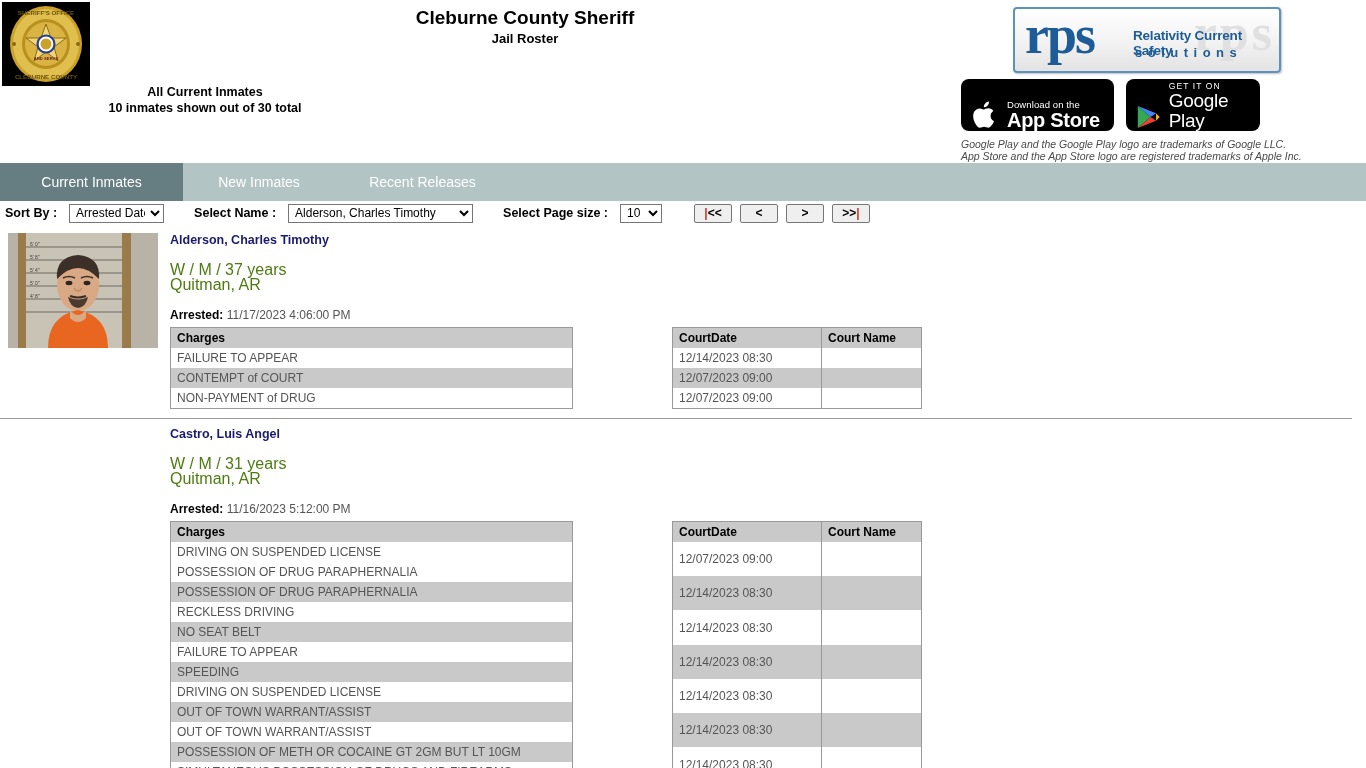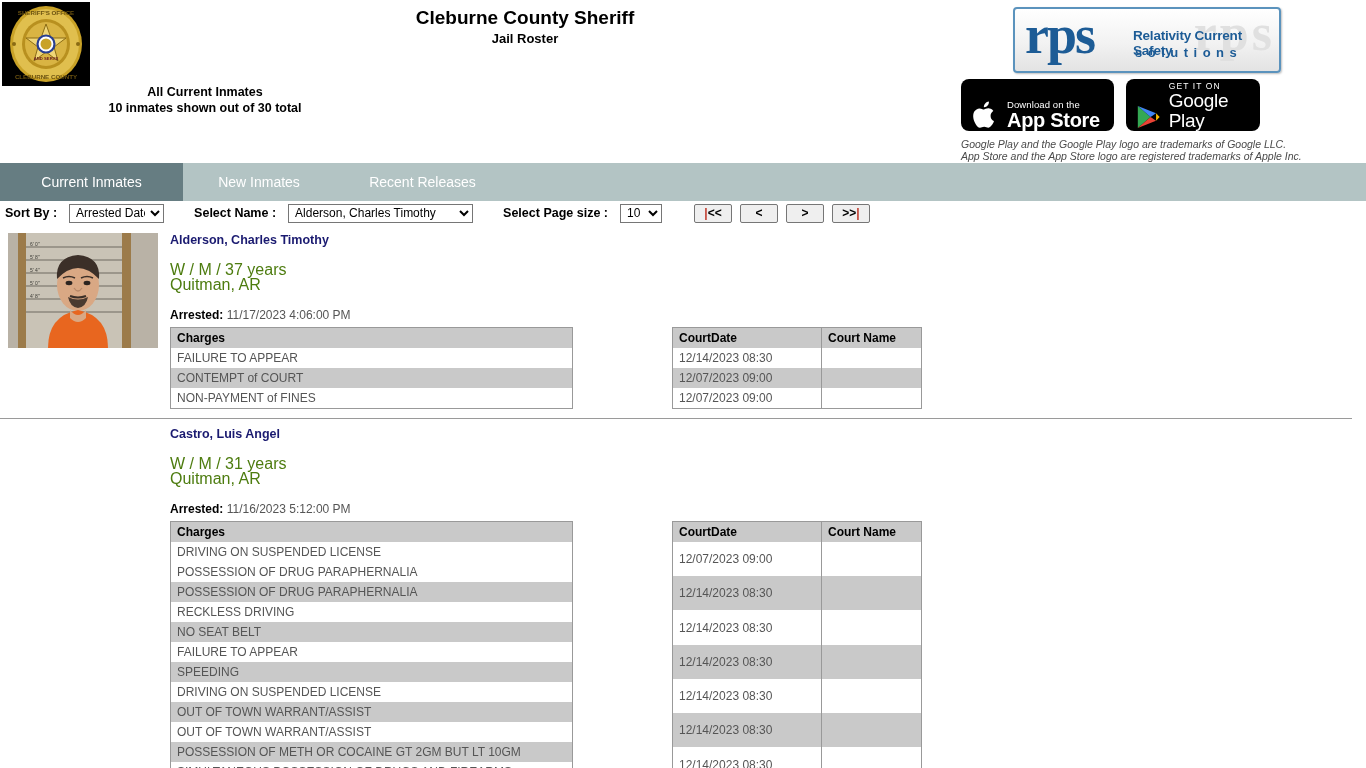--- a/index.html
+++ b/index.html
@@ -497,21 +497,21 @@
             </tr>
           </thead>
           <tbody>
               <tr class="norm">
                 <td>FAILURE TO APPEAR</td>
               </tr>
               <tr class="alt">
                 <td>CONTEMPT of COURT</td>
               </tr>
               <tr class="norm">
-                <td>NON-PAYMENT of FINES</td>
+                <td>NON-PAYMENT of DRUG</td>
               </tr>
             </tbody>
         </table>
         <table class="grid courts">
           <thead>
             <tr>
               <th class="cd">CourtDate</th>
               <th>Court Name</th>
             </tr>
           </thead>

